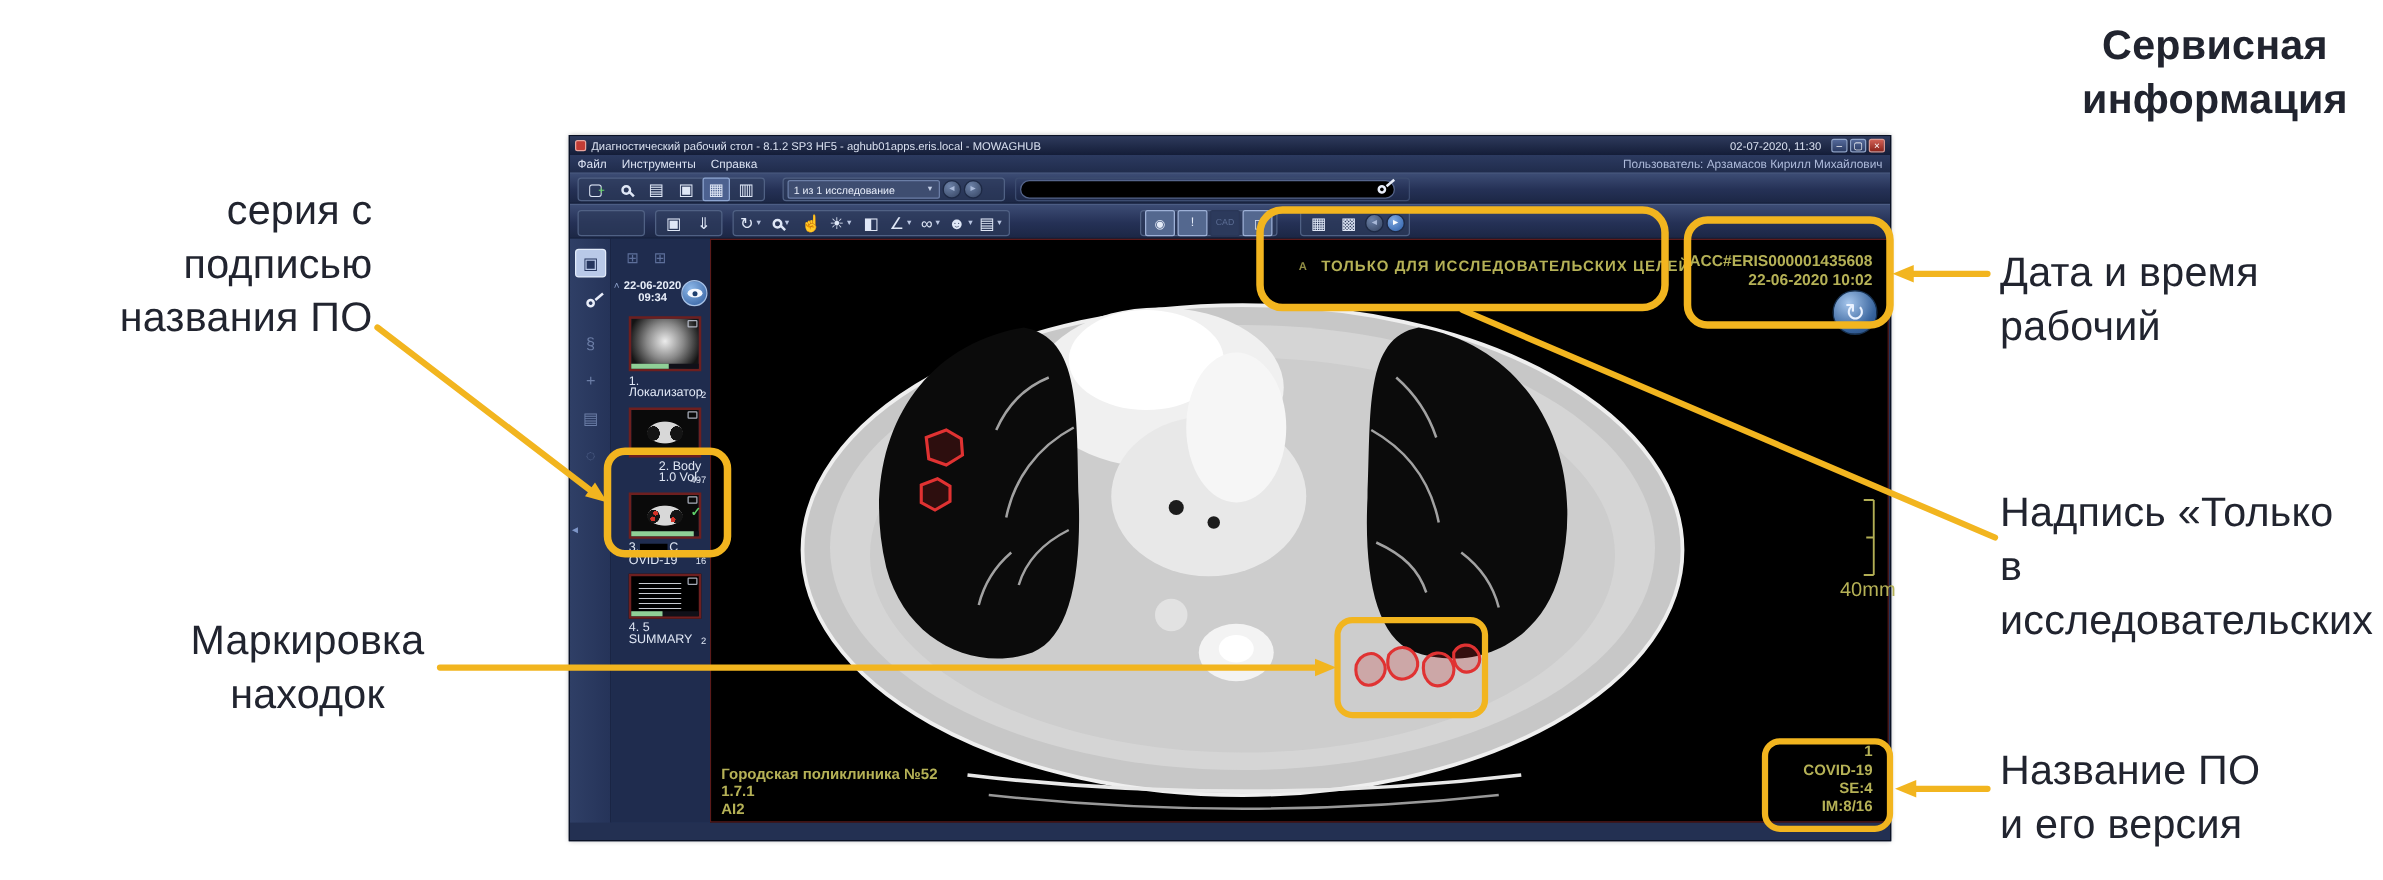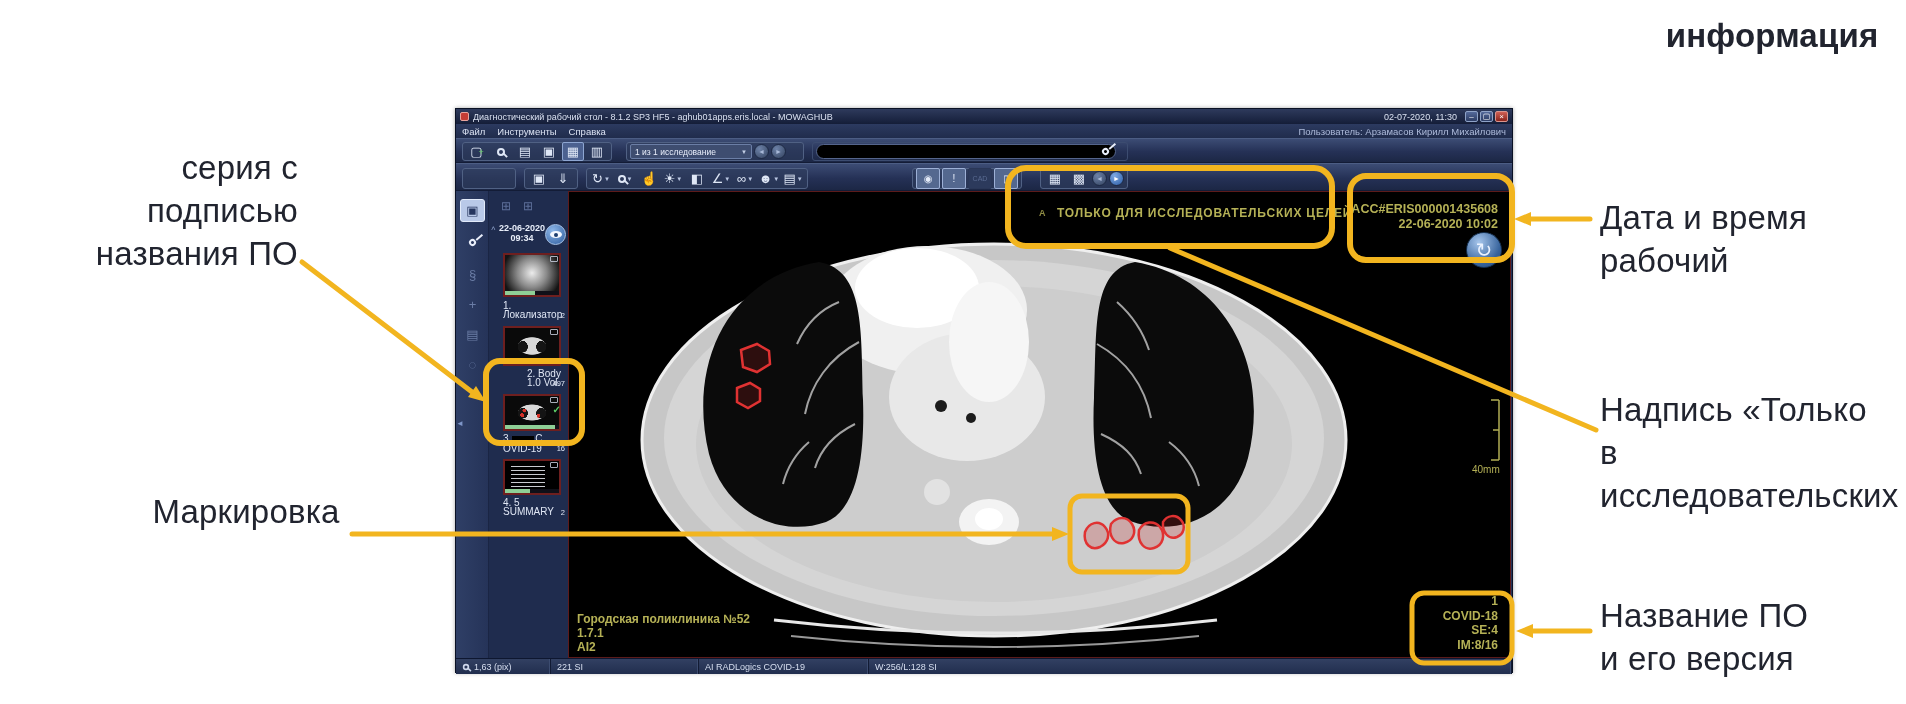--- a/index.html
+++ b/index.html
@@ -125,28 +125,30 @@
   .scell { height:100%; display:flex; align-items:center; gap:4px; padding:0 6px;
            border-right:1px solid #121b34; box-shadow:inset -1px 0 0 #3c4c70; }
 
   
   svg.note-layer { position:absolute; left:0; top:0; pointer-events:none; }
 </style>
 </head>
 <body>
 
 <div class="ann bold c" style="left:1652px; top:14px; width:240px;">
+  <div>Сервисная</div>
   <div>информация</div>
 </div>
 <div class="ann r" style="left:28px; top:146px; width:270px;">
   <div>серия с подписью</div>
   <div>названия ПО</div>
 </div>
 <div class="ann c" style="left:140px; top:490px; width:212px;">
   <div>Маркировка</div>
+  <div>находок</div>
 </div>
 <div class="ann" style="left:1600px; top:196px; width:300px;">
   <div>Дата и время</div>
   <div>рабочий</div>
 </div>
 <div class="ann" style="left:1600px; top:388px; width:306px;">
   <div>Надпись «Только</div>
   <div>в исследовательских</div>
 </div>
 <div class="ann" style="left:1600px; top:594px; width:300px;">
@@ -379,51 +381,36 @@
       </svg>
 
       
       <span class="ovl" style="left:470px; top:16px; font-size:9px; opacity:.8;">А</span>
       <span class="ovl mono" style="left:488px; top:14px; font-size:12px;">ТОЛЬКО ДЛЯ ИССЛЕДОВАТЕЛЬСКИХ ЦЕЛЕЙ</span>
       <div class="ovl" style="right:12px; top:10px; text-align:right; font-size:12.5px; line-height:15px;">
         <div>ACC#ERIS000001435608</div>
         <div>22-06-2020 10:02</div>
       </div>
       <span class="refresh">↻</span>
-      <span class="ovl" style="left:903px; top:272px; font-size:10px; font-weight:normal;">40mm</span>
+      <span class="ovl" style="left:903px; top:272px; font-size:16px; font-weight:normal;">40mm</span>
       <div class="ovl" style="left:8px; top:420px; font-size:12px; line-height:14px;">
         <div>Городская поликлиника №52</div>
         <div>1.7.1</div>
         <div>AI2</div>
       </div>
       <div class="ovl" style="right:12px; top:402px; text-align:right; font-size:12px; line-height:14.5px;">
         <div>1</div>
-        <div>COVID-18</div>
+        <div>COVID-19</div>
         <div>SE:4</div>
         <div>IM:8/16</div>
       </div>
     </div>
 
   </div>
 
-  <div class="statusbar">
-    <div class="scell" style="width:95px;">
-      <span class="mag" style="color:#cdd6ea; transform:scale(.8);"></span>
-      <span>1,63 (pix)</span>
-    </div>
-    <div class="scell" style="width:148px;">
-      <span>221 SI</span>
-    </div>
-    <div class="scell" style="width:170px;">
-      <span>AI RADLogics COVID-19</span>
-    </div>
-    <div class="scell" style="flex:1;">
-      <span>W:256/L:128 SI</span>
-    </div>
-  </div>
 </div>
 
 <svg class="note-layer" width="1906" height="704" viewBox="0 0 1906 704">
   <g fill="none" stroke="#F2B51F" stroke-linecap="round">
 
     <rect x="1008" y="168" width="324" height="78" rx="18" stroke-width="6"></rect>
     <rect x="1350" y="176" width="162" height="84" rx="16" stroke-width="6"></rect>
     <rect x="486" y="361" width="96" height="82" rx="14" stroke-width="6"></rect>
     <rect x="1070" y="496" width="118" height="76" rx="12" stroke-width="5"></rect>
     <rect x="1412" y="593" width="100" height="70" rx="12" stroke-width="5"></rect>

